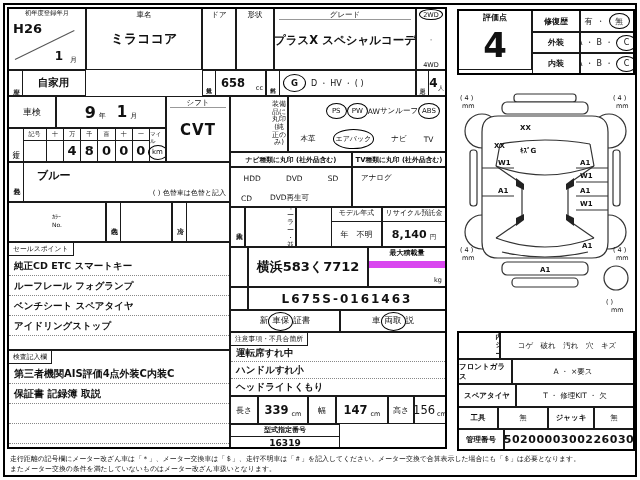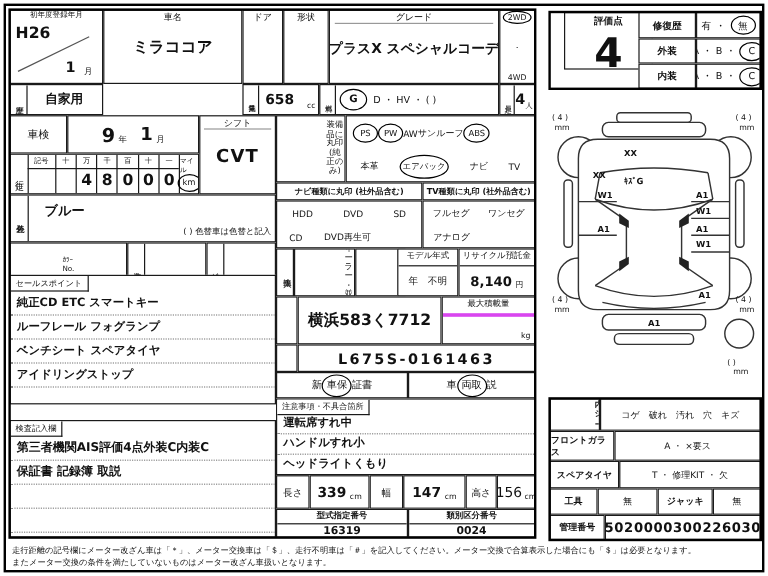--- a/index.html
+++ b/index.html
@@ -132,21 +132,21 @@
     <div class="pre" style="position:absolute;left:3px;top:10px;font-size:6px;line-height:1.3">ｶﾗｰ
 No.</div>
   </div>
   <div class="cell" style="left:106px;top:202px;width:66px;height:40px">
     <div class="vlabel" style="width:13px">内装色</div>
   </div>
   <div class="cell" style="left:172px;top:202px;width:58px;height:40px">
     <div class="vlabel" style="width:13px">冷房</div>
   </div>
 
-  <div class="cell" style="left:8px;top:229px;width:222px;height:108px">
+  <div class="cell" style="left:8px;top:242px;width:222px;height:108px">
     <div class="tab">セールスポイント</div>
     <div style="position:absolute;left:0;right:0;top:13px">
       <div class="dline">純正CD ETC スマートキー</div>
       <div class="dline">ルーフレール フォグランプ</div>
       <div class="dline">ベンチシート スペアタイヤ</div>
       <div class="dline">アイドリングストップ</div>
       <div class="dline"></div>
     </div>
   </div>
 
@@ -159,21 +159,21 @@
       <div class="dline"></div>
     </div>
   </div>
 
   <div class="cell" style="left:230px;top:96px;width:58px;height:56px">
     <div class="cc pre hdr" style="height:100%;font-size:7px">装備品に
 丸印
 (純正のみ)</div>
   </div>
   <div class="cell" style="left:288px;top:96px;width:158px;height:56px">
-    <div style="display:flex;align-items:center;justify-content:flex-start;height:28px;padding:0 5px;font-size:7.5px">
+    <div style="display:flex;align-items:center;justify-content:flex-end;height:28px;padding:0 5px;font-size:7.5px">
       <span class="circ" style="font-size:7px">PS</span>
       <span class="circ" style="font-size:7px">PW</span>
       <span>AW</span>
       <span>サンルーフ</span>
       <span class="circ" style="font-size:7px">ABS</span>
     </div>
     <div style="display:flex;align-items:center;justify-content:space-around;height:28px;padding:0 3px;font-size:7.5px">
       <span>本革</span>
       <span class="circ" style="font-size:7px;border-radius:50%;padding:2px 2px">エアバック</span>
       <span>ナビ</span>
@@ -187,24 +187,20 @@
       <span>HDD</span>
       <span>DVD</span>
       <span>SD</span>
     </div>
     <div style="display:flex;align-items:center;gap:18px;height:20px;padding-left:10px;font-size:7.5px">
       <span>CD</span>
       <span>DVD再生可</span>
     </div>
   </div>
   <div class="cell" style="left:352px;top:167px;width:94px;height:40px">
-    <div style="display:flex;justify-content:space-around;align-items:center;height:20px;font-size:7.5px">
-      <span>フルセグ</span>
-      <span>ワンセグ</span>
-    </div>
     <div style="display:flex;align-items:center;height:20px;padding-left:8px;font-size:7.5px">
       <span>アナログ</span>
     </div>
   </div>
 
   <div class="cell" style="left:230px;top:207px;width:15px;height:40px">
     <div class="vlabel" style="width:15px;border-right:none">輸入車</div>
   </div>
   <div class="cell cc pre hdr" style="left:245px;top:207px;width:51px;height:40px;font-size:7px">ディーラー
 ・
@@ -223,21 +219,21 @@
       <span style="font-size:6.5px;margin-top:6px">円</span>
     </div>
   </div>
 
   <div class="cell" style="left:230px;top:247px;width:18px;height:40px">
     <div class="cc pre" style="height:100%;font-size:6px;line-height:1.2;text-align:center">登録
 番号</div>
   </div>
   <div class="cell cc" style="left:248px;top:247px;width:120px;height:40px;font-size:13px;font-weight:bold">横浜583く7712</div>
   <div class="cell" style="left:368px;top:247px;width:78px;height:40px">
-    <div class="hdr" style="padding-top:2px;border-bottom:3px solid #d946ef;height:11px;font-size:7px;font-weight:normal">最大積載量</div>
+    <div class="hdr" style="padding-top:2px;border-bottom:7px solid #d946ef;height:11px;font-size:7px;font-weight:bold">最大積載量</div>
     <div class="nb" style="position:absolute;right:3px;bottom:2px;font-size:6.5px">kg</div>
   </div>
 
   <div class="cell" style="left:230px;top:287px;width:18px;height:23px">
     <div class="cc pre" style="height:100%;font-size:6px;line-height:1.2;text-align:center">車台
 番号</div>
   </div>
   <div class="cell cc" style="left:248px;top:287px;width:198px;height:23px;font-size:12px;font-weight:bold;letter-spacing:2px">L675S-0161463</div>
 
   <div class="cell cc" style="left:230px;top:310px;width:110px;height:22px;font-size:8.5px">
@@ -272,26 +268,22 @@
   </div>
   <div class="cell cc" style="left:388px;top:396px;width:26px;height:28px;font-size:8px">高さ</div>
   <div class="cell cc" style="left:414px;top:396px;width:32px;height:28px;gap:2px">
     <span style="font-size:11.5px;font-weight:normal">156</span>
     <span style="font-size:6.5px;margin-top:7px">cm</span>
   </div>
   <div class="cell" style="left:230px;top:424px;width:110px;height:24px">
     <div class="hdr" style="border-bottom:1px solid #1a1a1a;height:11px;line-height:11px;font-size:7px;font-weight:bold">型式指定番号</div>
     <div class="cc" style="height:12px;font-size:9px;font-weight:bold">16319</div>
   </div>
-  <div class="cell" style="left:340px;top:424px;width:106px;height:24px">
-    <div class="hdr" style="border-bottom:1px solid #1a1a1a;height:11px;line-height:11px;font-size:7px;font-weight:bold">類別区分番号</div>
-    <div class="cc" style="height:12px;font-size:9px;font-weight:bold">0024</div>
-  </div>
-
-  <div class="cell" style="left:470px;top:10px;width:74px;height:48px">
+
+  <div class="cell" style="left:458px;top:10px;width:74px;height:60px">
     <div class="hdr" style="padding-top:3px;font-size:8px;font-weight:bold">評価点</div>
     <div class="cc" style="height:44px;font-size:34px;font-weight:bold">4</div>
   </div>
   <div class="cell cc" style="left:532px;top:10px;width:48px;height:22px;font-size:8px;font-weight:bold">修復歴</div>
   <div class="cell cc" style="left:580px;top:10px;width:54px;height:22px;gap:4px;font-size:8px">
     <span>有</span>
     <span>・</span>
     <span class="circ" style="font-size:8px">無</span>
   </div>
   <div class="cell cc" style="left:532px;top:32px;width:48px;height:21px;font-size:8px;font-weight:bold">外装</div>

